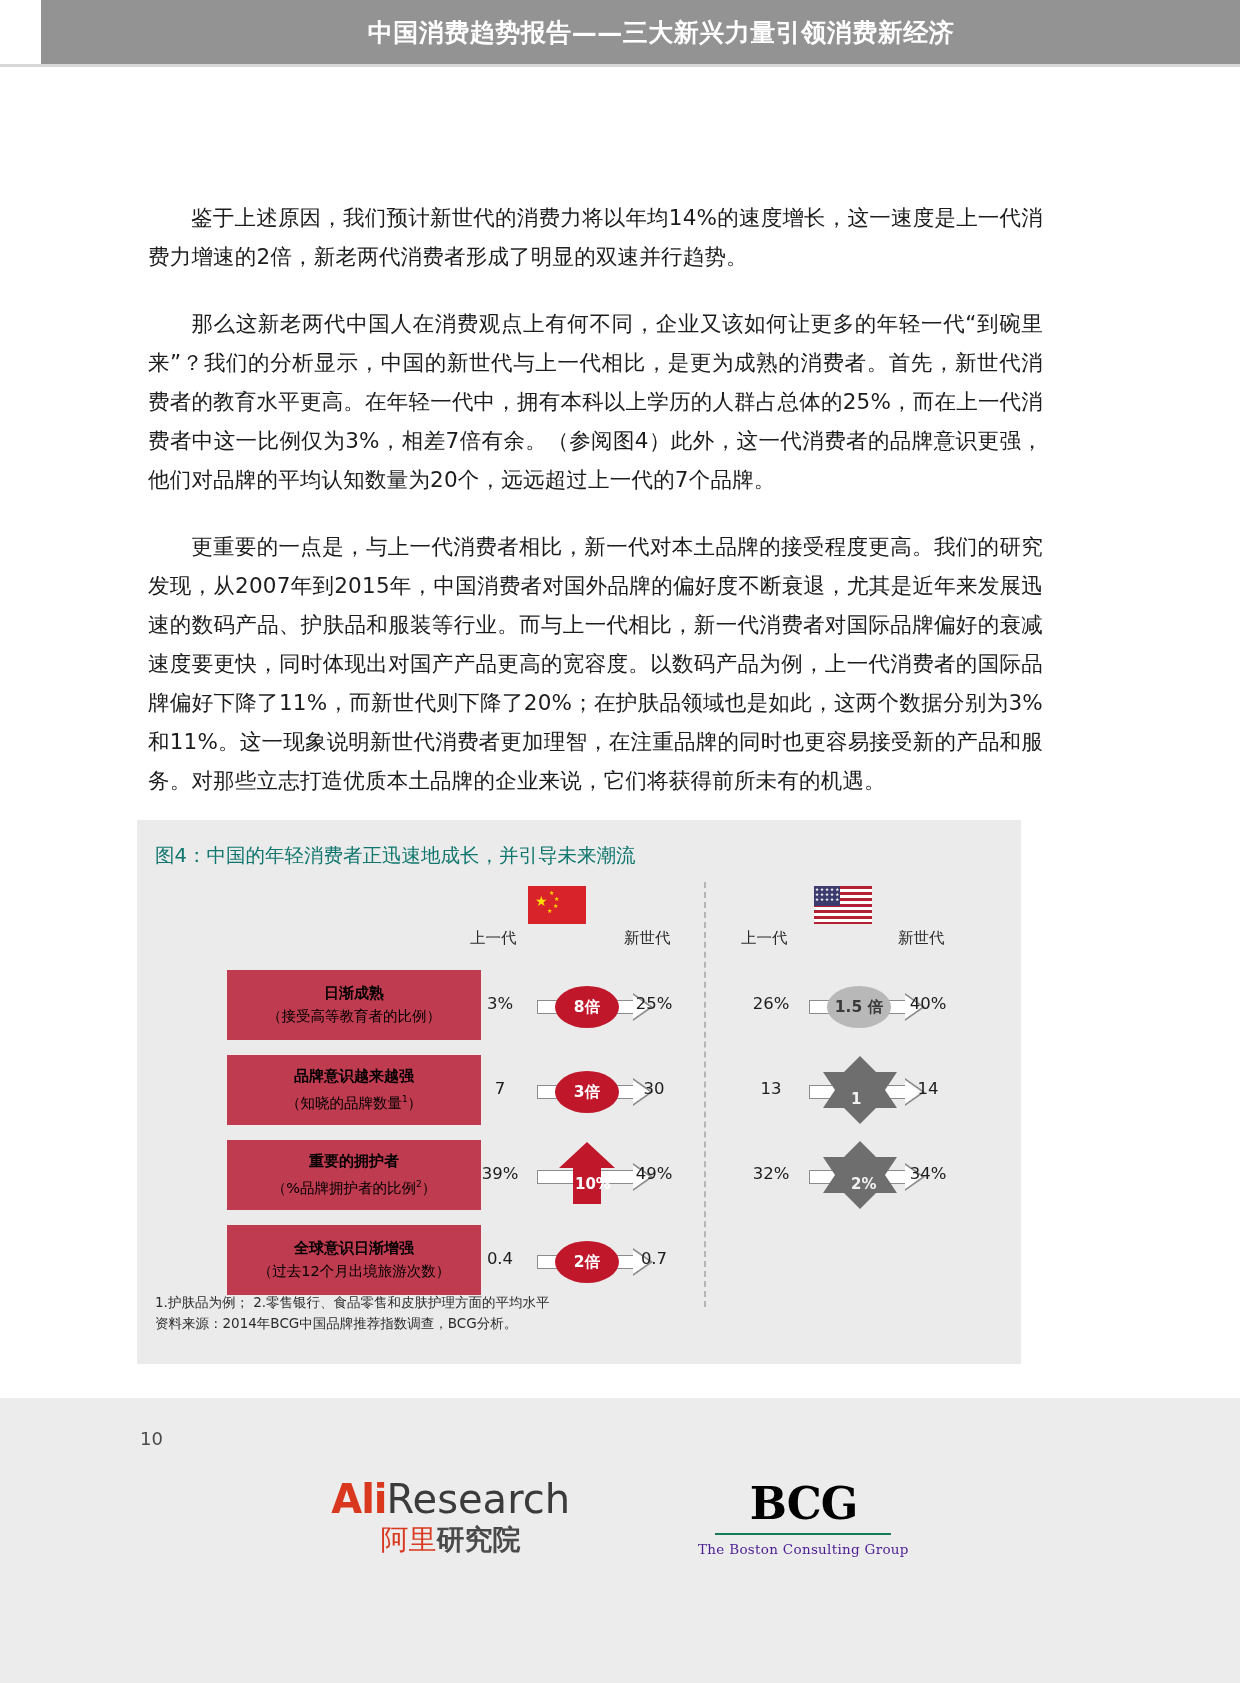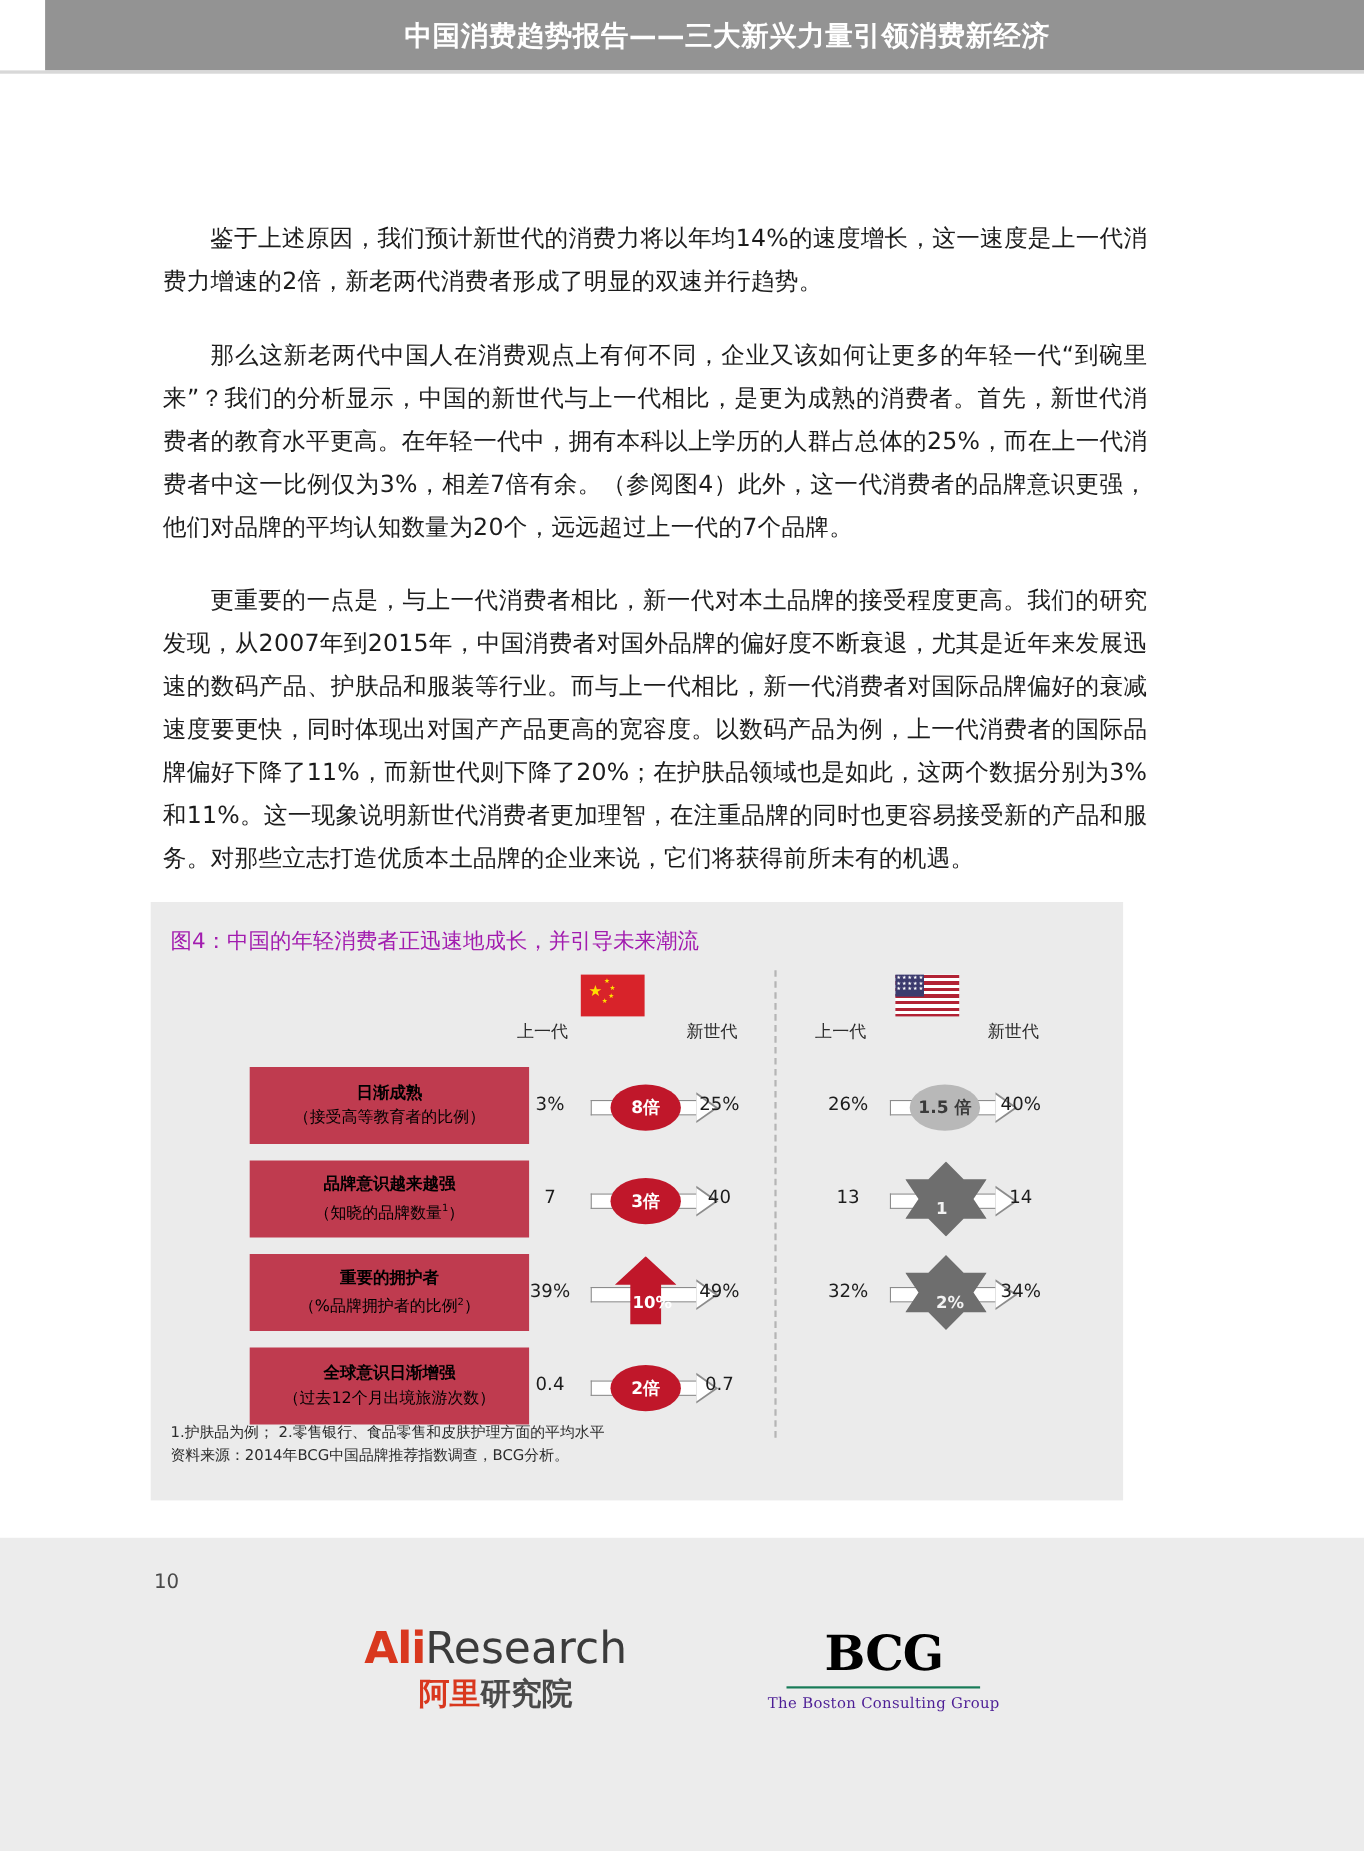--- a/index.html
+++ b/index.html
@@ -69,21 +69,21 @@
     top: 820px;
     width: 884px;
     height: 544px;
     background: #ebebeb;
   }
   .fig-title {
     position: absolute;
     left: 18px;
     top: 22px;
     font-size: 19.5px;
-    color: #a21caf;
+    color: #0f766e;
     font-weight: normal;
     white-space: nowrap;
   }
 
   
   .fig-body { position: absolute; left: 0; top: 62px; width: 884px; }
 
   .flag-row { position: relative; height: 46px; }
   .flag {
     position: absolute;
@@ -287,21 +287,21 @@
     display: flex;
     justify-content: center;
     align-items: flex-end;
     gap: 128px;
   }
   .ali-logo { text-align: center; }
   .ali-line1 { font-size: 40px; line-height: 44px; white-space: nowrap; }
   .ali-line1 .ali { color: #d9381e; font-weight: bold; letter-spacing: -1px; }
   .ali-line1 .research { color: #3b3b3b; font-weight: normal; }
   .ali-line2 { font-size: 28px; line-height: 34px; margin-top: 2px; white-space: nowrap; }
-  .ali-line2 .cn-red { color: #d9381e; font-weight: bold; }
+  .ali-line2 .cn-red { color: #d9381e; font-weight: normal; }
   .ali-line2 .cn-gray { color: #4a4a4a; font-weight: bold; }
 
   .bcg-logo { text-align: center; padding-top: 4px; }
   .bcg-main {
     font-family: "DejaVu Serif", "Liberation Serif", serif;
     font-size: 44px;
     line-height: 48px;
     color: #000000;
     font-weight: bold;
     letter-spacing: -1px;
@@ -392,21 +392,21 @@
             <div>品牌意识越来越强</div>
             <div class="l2"><span>（知晓的品牌数量</span><sup>1</sup><span>）</span></div>
           </div>
           <div class="val v-cn-old">7</div>
           <div class="grp g-cn">
             <div class="arrow-shaft"></div>
             <div class="arrow-head"></div>
             <div class="arrow-head-in"></div>
             <div class="badge red">3倍</div>
           </div>
-          <div class="val v-cn-new">40</div>
+          <div class="val v-cn-new">30</div>
           <div class="val v-us-old">13</div>
           <div class="grp g-us">
             <div class="arrow-shaft"></div>
             <div class="arrow-head"></div>
             <div class="arrow-head-in"></div>
             <svg class="bowtie" viewBox="0 0 74 68">
               <polygon points="37,0 53,16 74,16 62,34 74,52 53,52 37,68 21,52 0,52 12,34 0,16 21,16" fill="#6e6e6e"></polygon>
             </svg>
             <div class="badge-flat bf-bt">1</div>
           </div>

